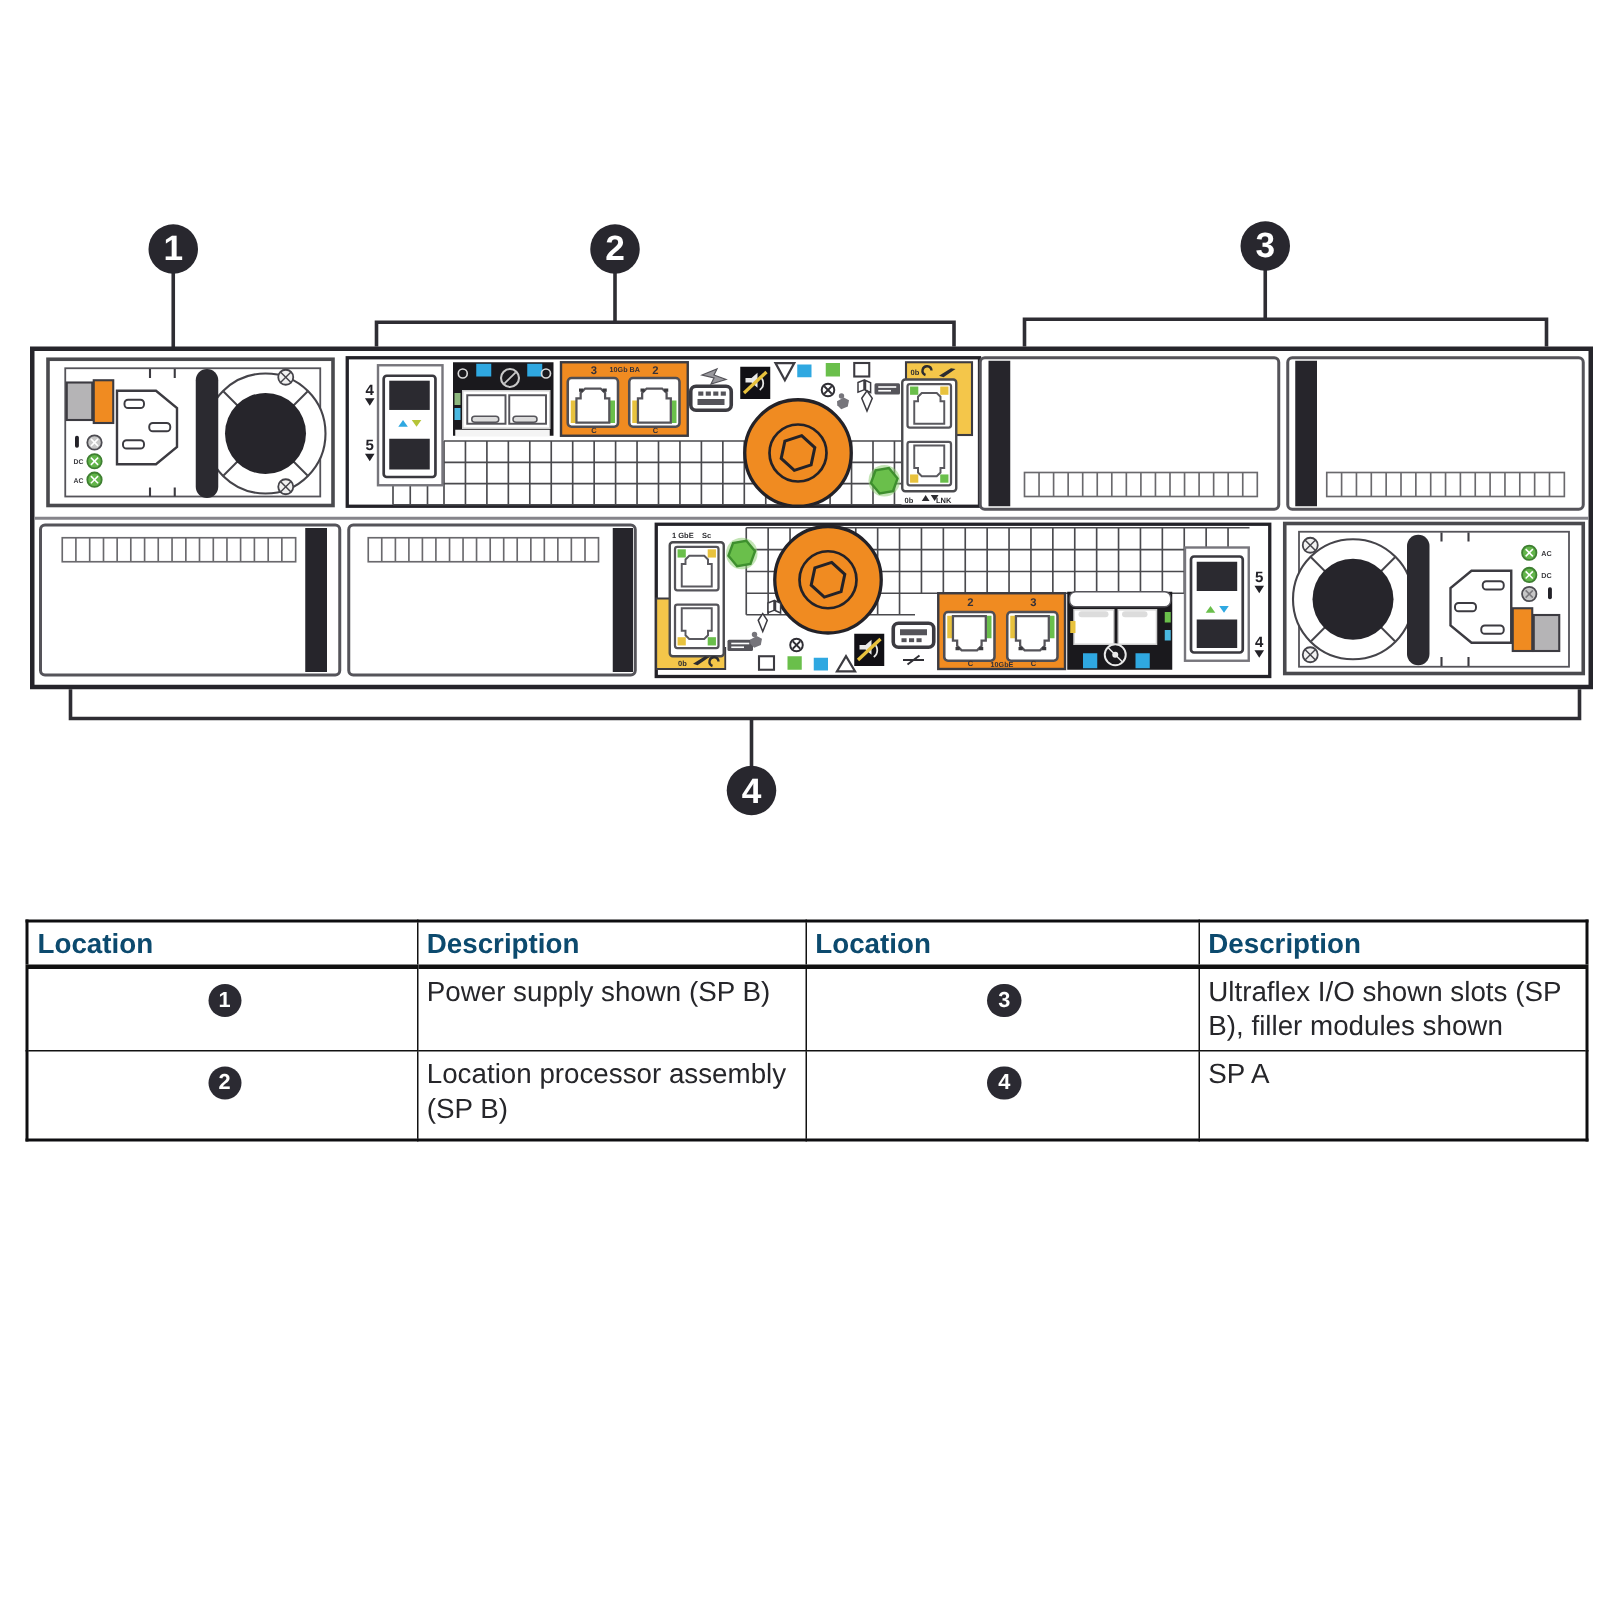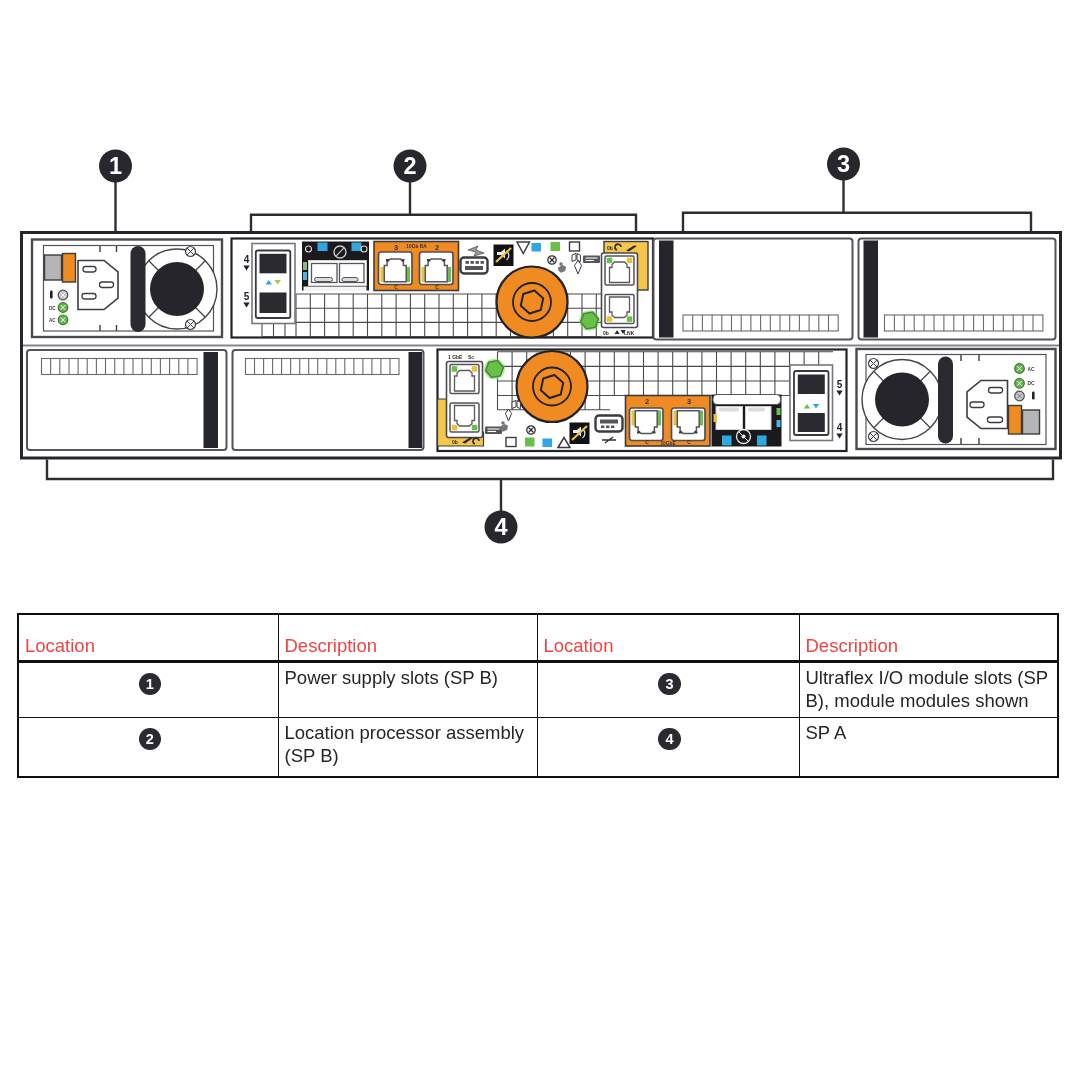--- a/index.html
+++ b/index.html
@@ -2,22 +2,22 @@
 <html><head>
 <meta charset="utf-8">
 <style>
   html,body{margin:0;padding:0;background:#ffffff;}
   #page{position:relative;width:1080px;height:1080px;background:#ffffff;overflow:hidden;
         font-family:"Liberation Sans", sans-serif;color:#1a1a1a;}
   #diag{position:absolute;left:0;top:0;}
   table.t{position:absolute;left:17px;top:613px;border-collapse:collapse;table-layout:fixed;
           width:1040px;font-family:"Liberation Sans", sans-serif;border:2.2px solid #0e0e10;}
   table.t td, table.t th{border:1.6px solid #111;vertical-align:top;}
-  table.t th{text-align:left;font-size:18.5px;font-weight:normal;padding:20px 8px 3px 6px;
-             border-bottom:3px solid #111;color:#ef4444;}
+  table.t th{text-align:left;font-size:18.5px;font-weight:bold;padding:3px 8px 3px 6px;
+             border-bottom:3px solid #111;color:#0c4a6e;}
   table.t td{font-size:18.5px;padding:3px 3px 4px 6px;line-height:23px;color:#26262a;}
   td.loc{text-align:center;vertical-align:top;padding:0;}
   .numc{display:block;margin:6.5px auto 0;width:22.5px;height:22.5px;border-radius:50%;background:#2b2a32;
         color:#fff;font-weight:bold;font-size:14.5px;line-height:22.5px;text-align:center;}
 </style>
 </head>
 <body>
 <div id="page">
 <svg id="diag" width="1080" height="600" viewBox="0 0 1080 600">
   <defs>
@@ -409,25 +409,25 @@
         <tr>
           <th>Location</th>
           <th>Description</th>
           <th>Location</th>
           <th>Description</th>
         </tr>
   <tr style="height:56px">
     <td class="loc">
             <span class="numc">1</span>
           </td>
-    <td>Power supply slots (SP B)</td>
+    <td>Power supply shown (SP B)</td>
     <td class="loc">
             <span class="numc">3</span>
           </td>
-    <td>Ultraflex I/O module slots (SP B), module modules shown</td>
+    <td>Ultraflex I/O shown slots (SP B), filler modules shown</td>
   </tr>
   <tr style="height:59px">
     <td class="loc">
             <span class="numc">2</span>
           </td>
     <td>Location processor assembly (SP B)</td>
     <td class="loc">
             <span class="numc">4</span>
           </td>
     <td>SP A</td>

